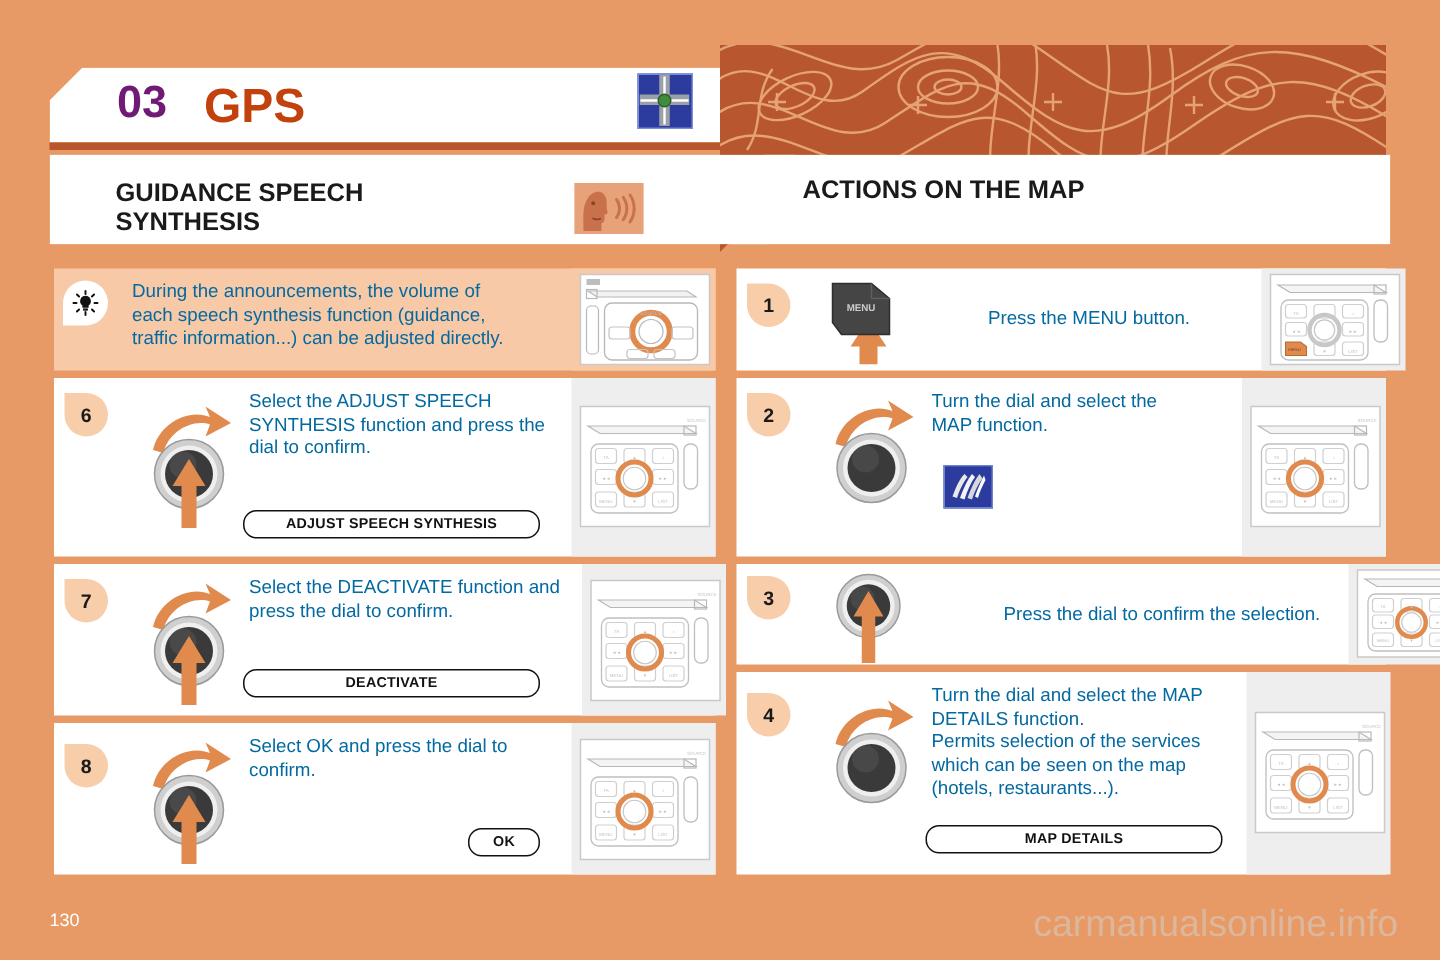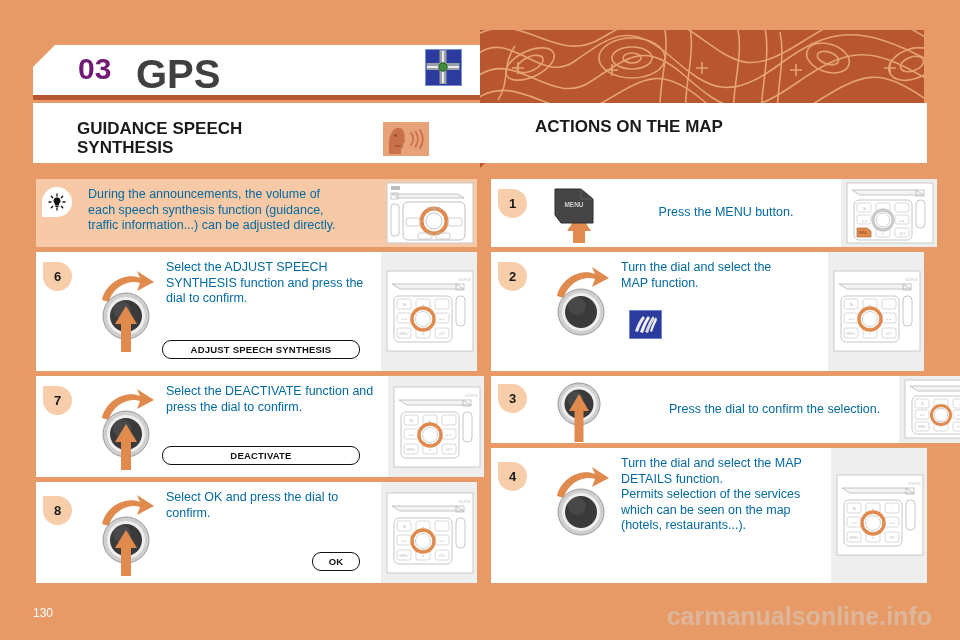--- a/index.html
+++ b/index.html
@@ -51,21 +51,21 @@
     clip-path: polygon(22px 0, 100% 0, 100% 100%, 0 100%, 0 22px);
     z-index: 3;
   }
   .chapter-num {
     position: absolute; left: 45px; top: 7px;
     font-size: 30px; font-weight: bold; color: #701a75;
     letter-spacing: 0px;
   }
   .chapter-title {
     position: absolute; left: 103px; top: 7px;
-    font-size: 40px; font-weight: bold; color: #404040;
+    font-size: 32px; font-weight: bold; color: #c2410c;
   }
   .chapter-rule {
     position: absolute;
     left: 33px; top: 95px; width: 447px; height: 5px;
     background: #b8572f;
     z-index: 3;
   }
   .gps-icon {
     position: absolute;
     left: 425px; top: 49px;
@@ -183,21 +183,21 @@
 
   
   .page-num {
     position: absolute; left: 33px; top: 606px;
     font-size: 12px; color: #ffffff; font-weight: normal;
     z-index: 5;
   }
   .watermark {
     position: absolute; right: 28px; top: 602px;
     font-size: 25px; color: #dcb79c;
-    z-index: 5; font-weight: bold;
+    z-index: 5; font-weight: normal;
   }
   .bottom-bar {
     position: absolute; left: 0; top: 630px; width: 960px; height: 10px;
     background: #e89a66; z-index: 4;
   }
 </style>
 </head>
 <body>
 
 <div class="topo-band">
@@ -672,20 +672,21 @@
             <circle cx="30" cy="50" r="23" fill="none" stroke="#9a9a9a" stroke-width="1"></circle>
             <circle cx="30" cy="50" r="19" fill="#efefef"></circle>
             <circle cx="30" cy="50" r="16" fill="#3a3a3a"></circle>
             <circle cx="26" cy="44" r="9" fill="#565656" opacity=".5"></circle>
           </svg>
         </div>
       </div>
       <div class="card-body">
         <div class="card-text" style="width:200px;">Turn the dial and select the MAP DETAILS function.
 Permits selection of the services which can be seen on the map (hotels, restaurants...).</div>
+        <div class="pill" style="left:-2px; top:102px; width:198px;">MAP DETAILS</div>
       </div>
       <div class="card-thumb-col">
         <svg width="88" height="82" viewBox="0 0 88 82" style="position:absolute;left:5px;top:26px;">
           <rect x="1" y="1" width="86" height="80" fill="#fff" stroke="#c9c9c9"></rect>
           <path d="M6 14 h64 l8 5 h-64 z" fill="#f4f4f4" stroke="#b8b8b8" stroke-width=".8"></path>
           <rect x="70" y="14" width="8" height="6" fill="none" stroke="#b8b8b8" stroke-width=".8"></rect>
           <text x="72" y="11" font-size="3" fill="#c6c6c6" font-family="Liberation Sans">SOURCE</text>
           <rect x="8" y="26" width="58" height="46" rx="5" fill="none" stroke="#c0c0c0" stroke-width=".9"></rect>
           <rect x="70" y="26" width="9" height="30" rx="4" fill="none" stroke="#c0c0c0" stroke-width=".9"></rect>
           <g fill="none" stroke="#cfcfcf" stroke-width=".8">

